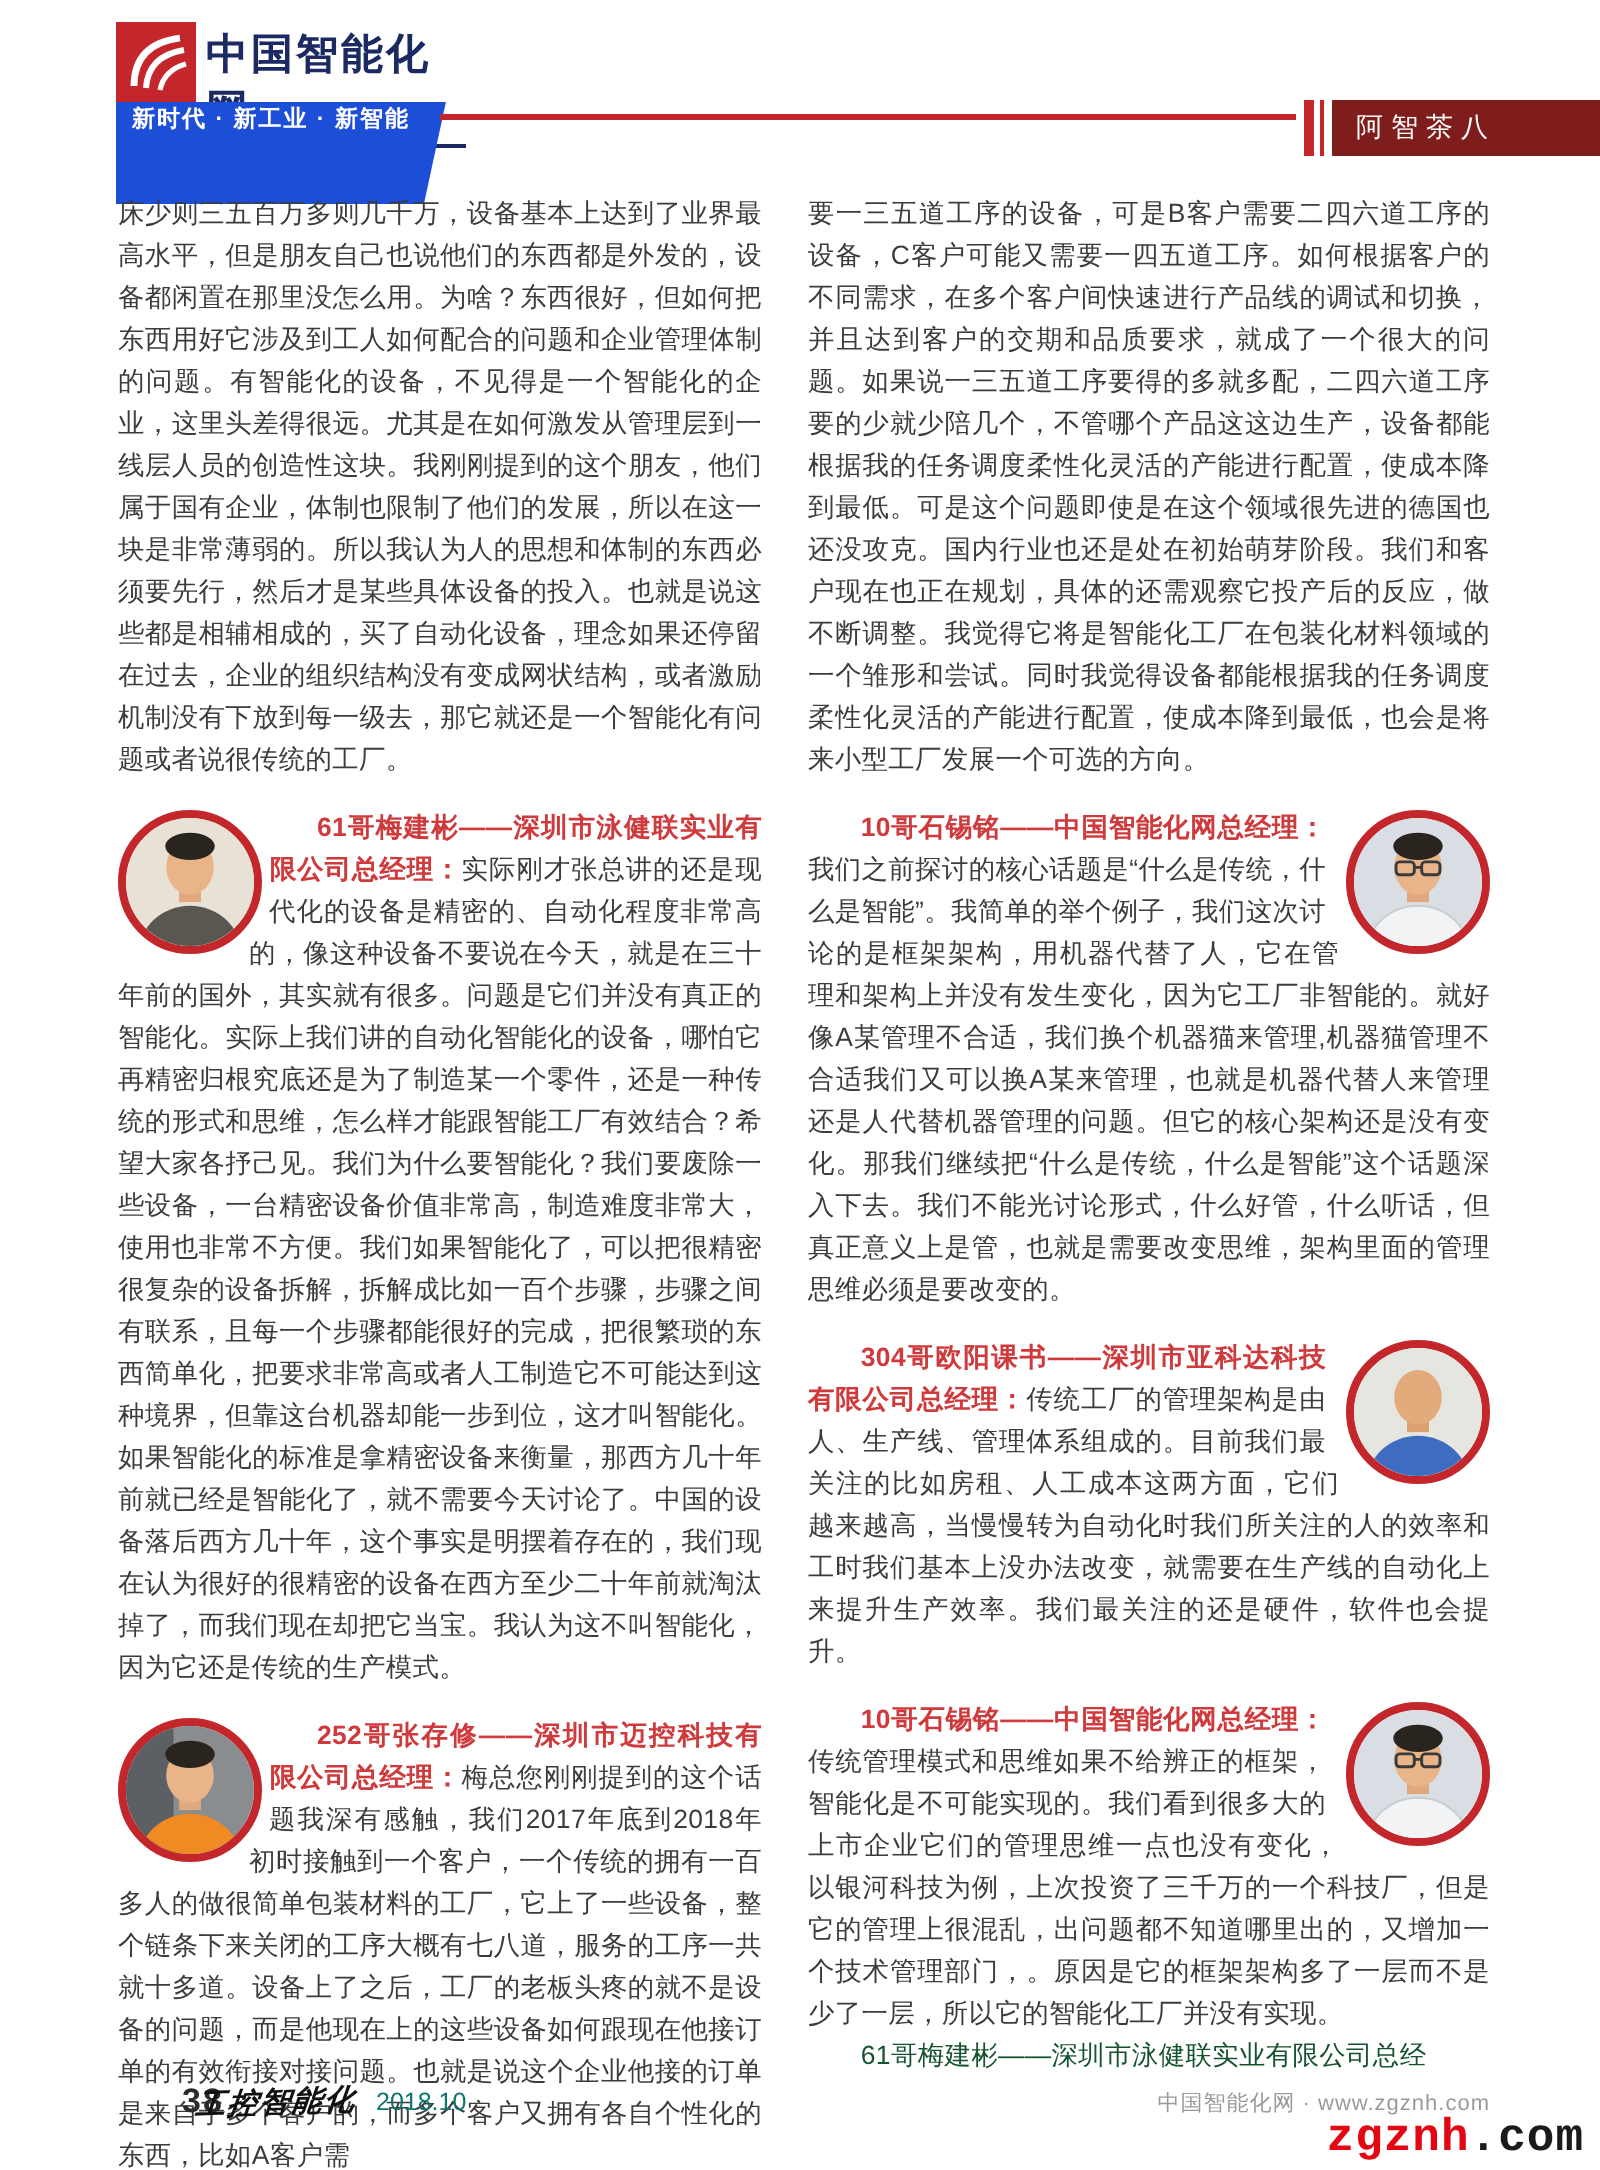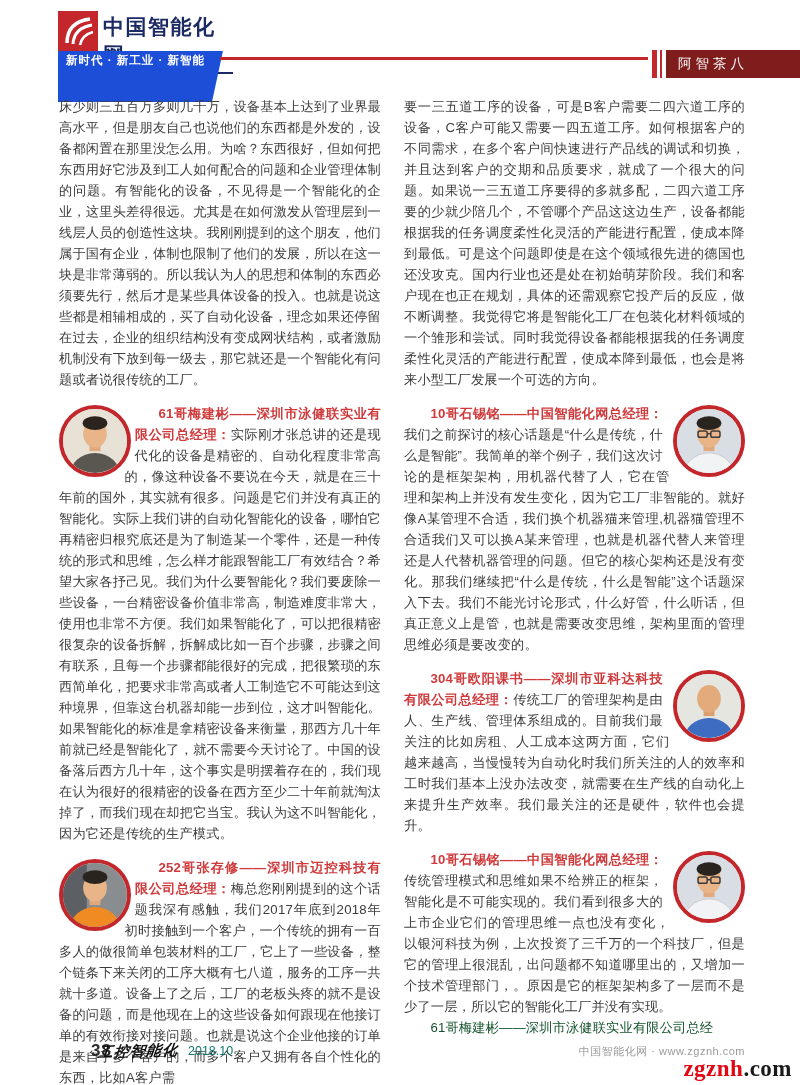--- a/index.html
+++ b/index.html
@@ -42,21 +42,21 @@
   .avatar.fl{float:left;margin:2px 10px 4px 0;shape-outside:circle(40px at 36px 36px);}
   .avatar.fr{float:right;margin:2px 0 4px 10px;shape-outside:circle(40px at 36px 36px);}
   
   .page-num{position:absolute;left:59px;top:1041px;font-size:17px;font-weight:bold;color:#2a2a2a;letter-spacing:1px;margin-left:32px;}
   .journal-logo{
     position:absolute;left:98px;top:1042px;font-size:15px;font-weight:bold;color:#111;
     font-family:"DejaVu Serif",serif;font-style:italic;transform:skewX(-8deg) rotate(-2deg);letter-spacing:1px;
   }
   .issue{position:absolute;left:188px;top:1044px;font-size:12.5px;color:#0f766e;}
   .site-line{position:absolute;right:55px;top:1044px;font-size:11px;color:#9a9a9a;letter-spacing:0.5px;}
-  .watermark{position:absolute;right:8px;top:1056px;font-size:23px;font-weight:bold;letter-spacing:0.5px;font-family:Liberation Serif, serif;}
+  .watermark{position:absolute;right:8px;top:1056px;font-size:23px;font-weight:bold;letter-spacing:0.5px;font-family:Liberation Mono, monospace;}
   .wm-red{color:#e30613;}
   .wm-black{color:#1a1a1a;}
 </style>
 </head>
 <body>
 
 <div class="page">
 
   <span class="logo-icon">
     <svg viewBox="0 0 40 40" xmlns="http://www.w3.org/2000/svg">

